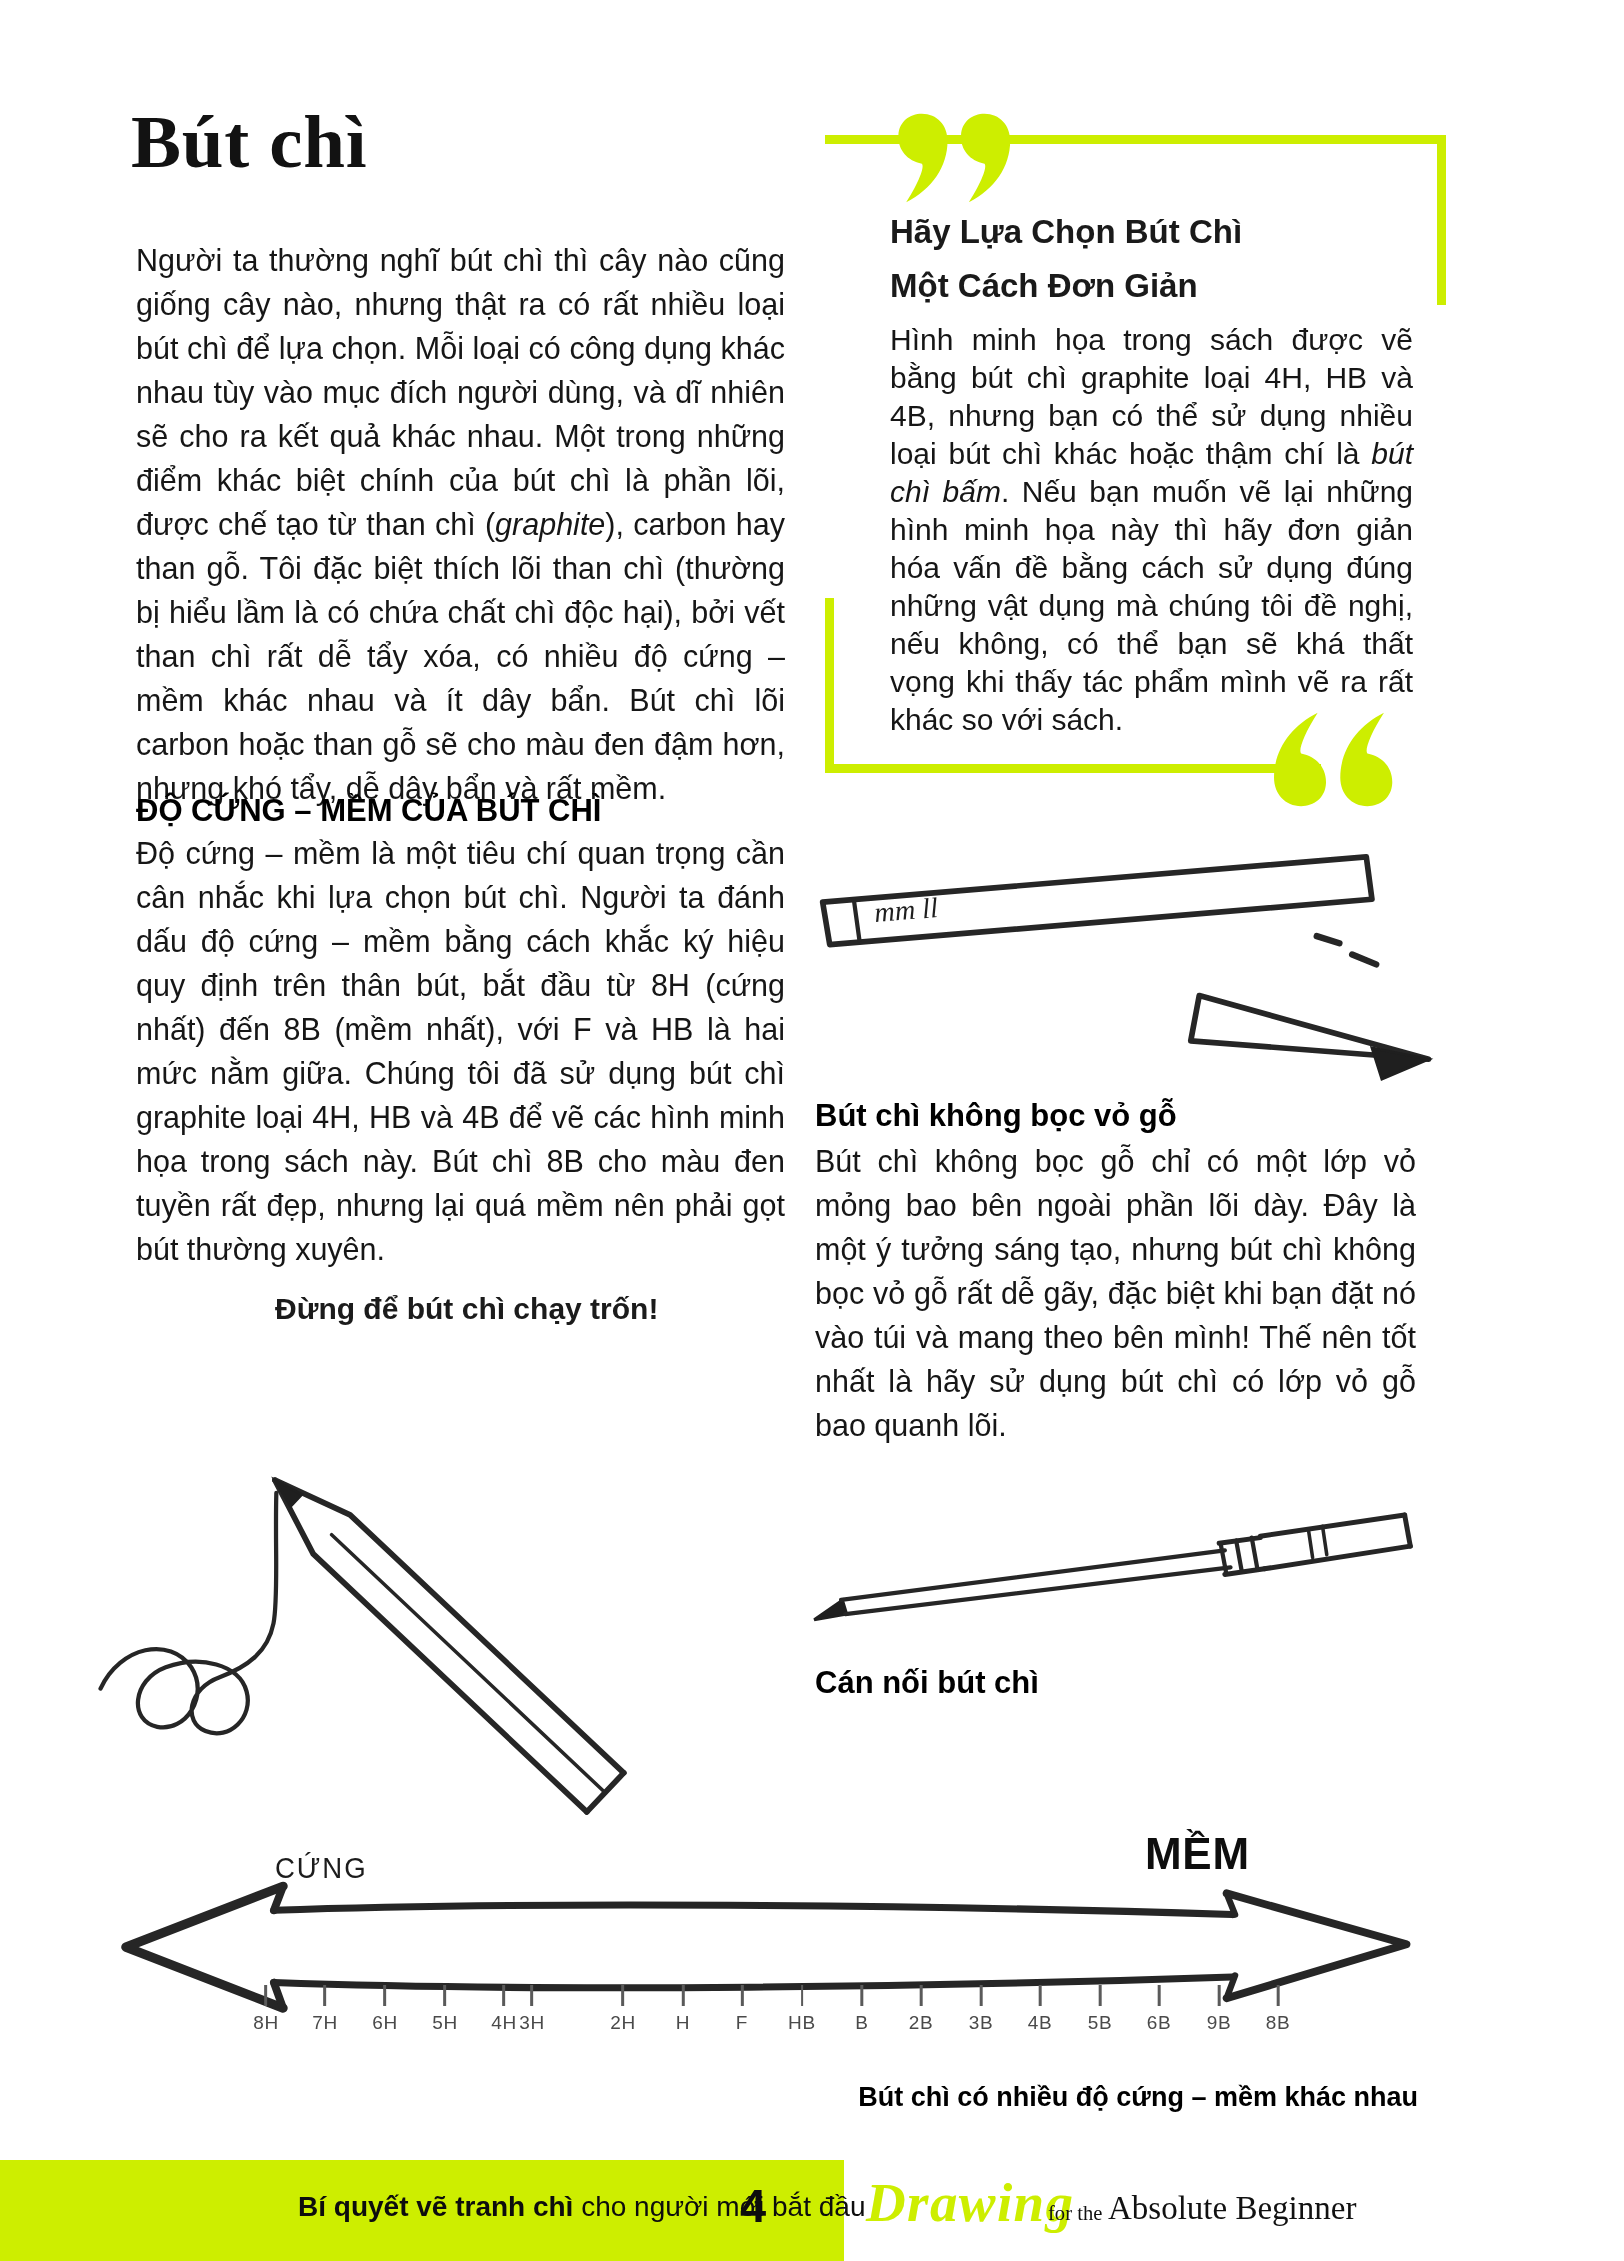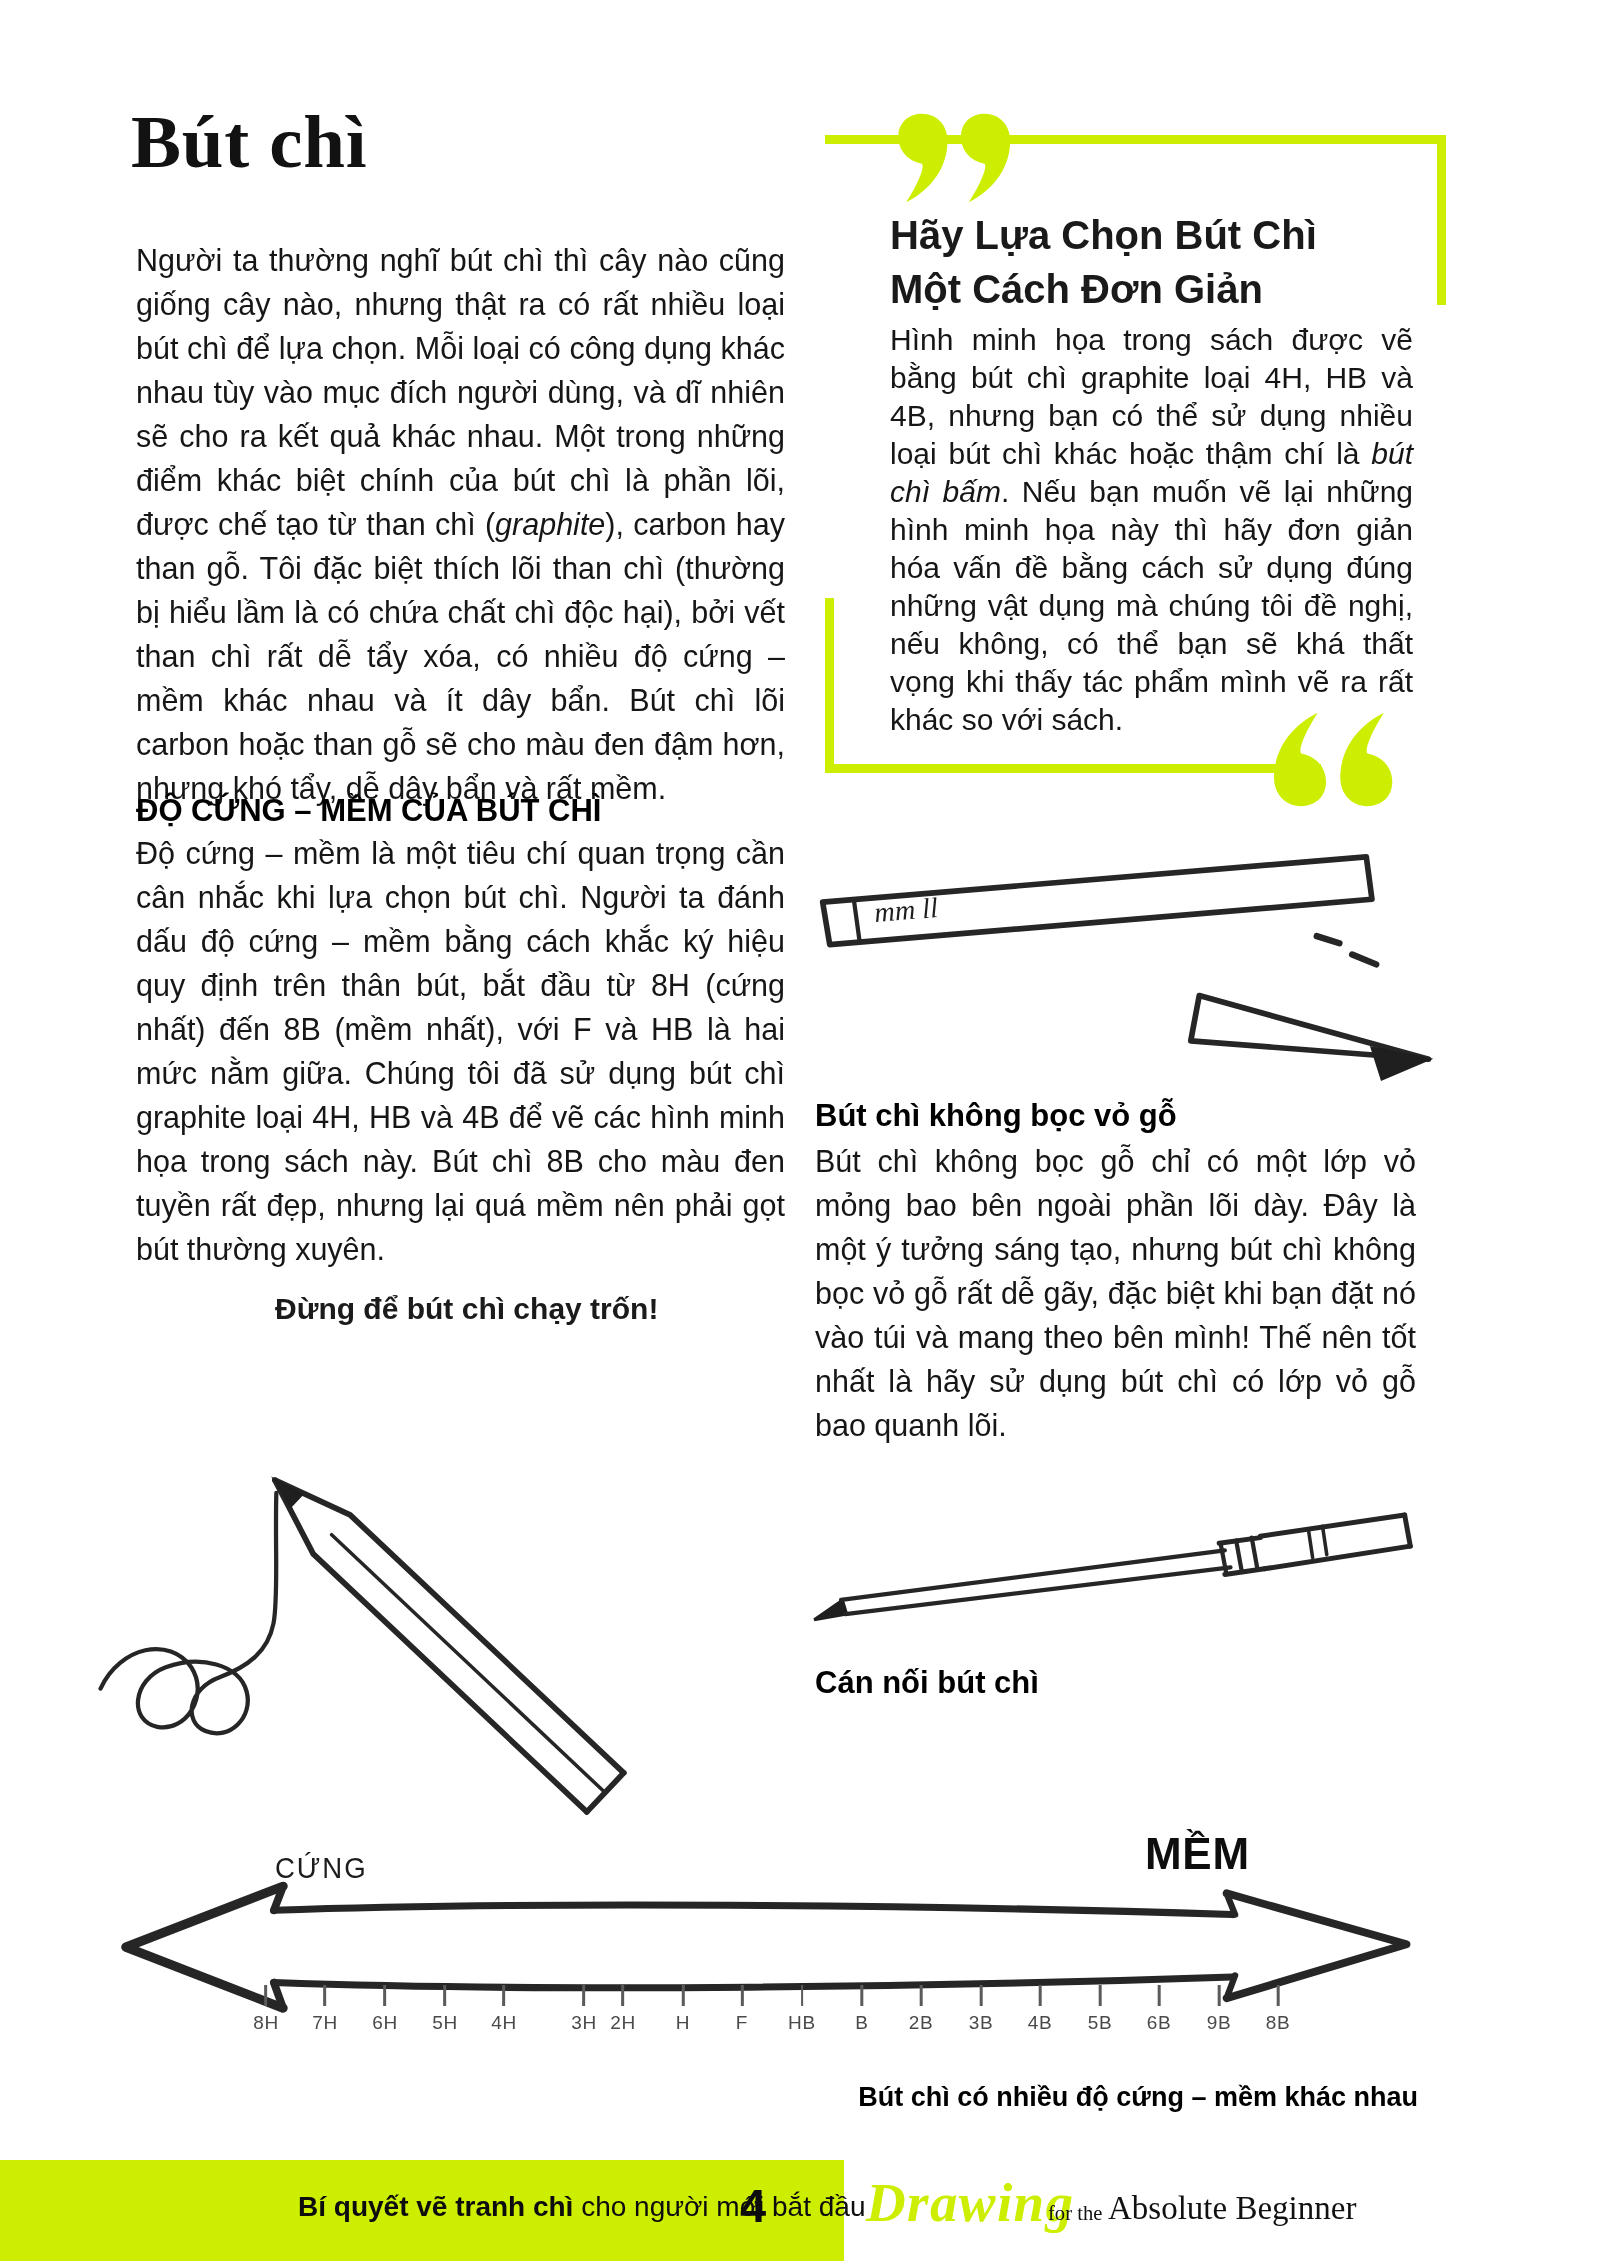--- a/index.html
+++ b/index.html
@@ -18,21 +18,21 @@
   }
   .body-text {
     font-size:30.5px; line-height:44px; text-align:justify; color:#161616;
   }
   .body-text-right {
     font-size:30px; line-height:38px; text-align:justify; color:#161616;
   }
   .section-heading { font-size:31px; font-weight:700; color:#000; letter-spacing:0px; }
   .tip-heading { font-size:30px; font-weight:700; }
   .tip-body { font-size:30px; line-height:40px; color:#161616; }
-  .quote-heading { font-size:40px; font-weight:700; color:#1a1a1a; }
+  .quote-heading { font-size:33px; font-weight:700; color:#1a1a1a; }
   .em { font-style:italic; }
 
   
   .frame-line { background:var(--accent); }
 
   
   .hard-label { font-size:30px; letter-spacing:2.1px; color:#1c1c1c; transform:scaleX(.92); transform-origin:left; }
   .soft-label { font-size:44px; font-weight:800; color:#0e0e0e; letter-spacing:0.7px; }
   .tick-cell { position:absolute; top:0; transform:translateX(-50%); text-align:center; }
   .tick-line { width:2.8px; height:21px; background:#5a5a5a; margin:0 auto; }
@@ -170,21 +170,21 @@
         <div class="tick-label">6H</div>
       </div>
       <div class="tick-cell" style="left: 445px;">
         <div class="tick-line"></div>
         <div class="tick-label">5H</div>
       </div>
       <div class="tick-cell" style="left: 504px;">
         <div class="tick-line"></div>
         <div class="tick-label">4H</div>
       </div>
-      <div class="tick-cell" style="left: 584px;">
+      <div class="tick-cell" style="left: 532px;">
         <div class="tick-line"></div>
         <div class="tick-label">3H</div>
       </div>
       <div class="tick-cell" style="left: 623px;">
         <div class="tick-line"></div>
         <div class="tick-label">2H</div>
       </div>
       <div class="tick-cell" style="left: 683px;">
         <div class="tick-line"></div>
         <div class="tick-label">H</div>

